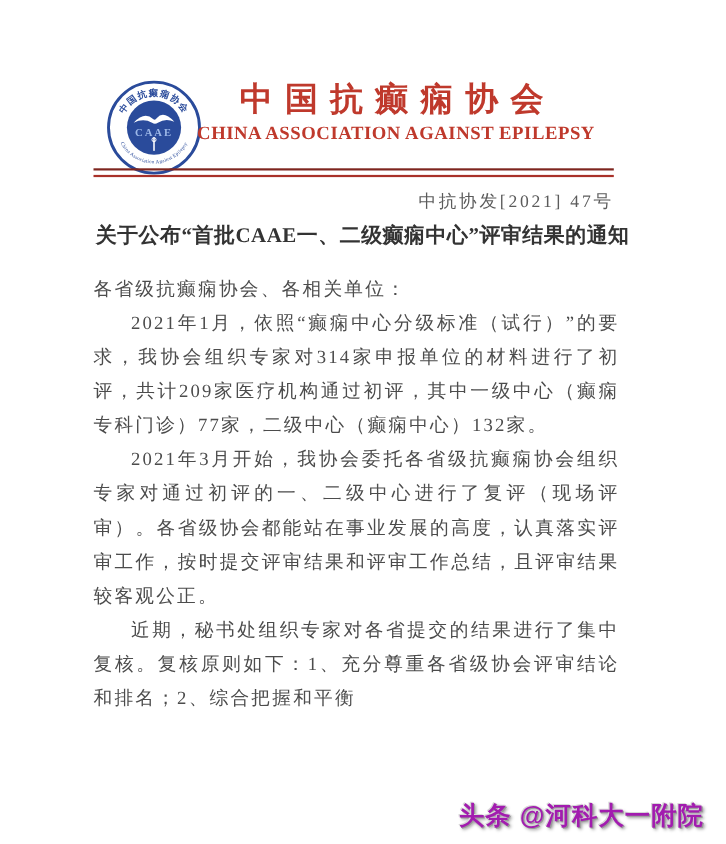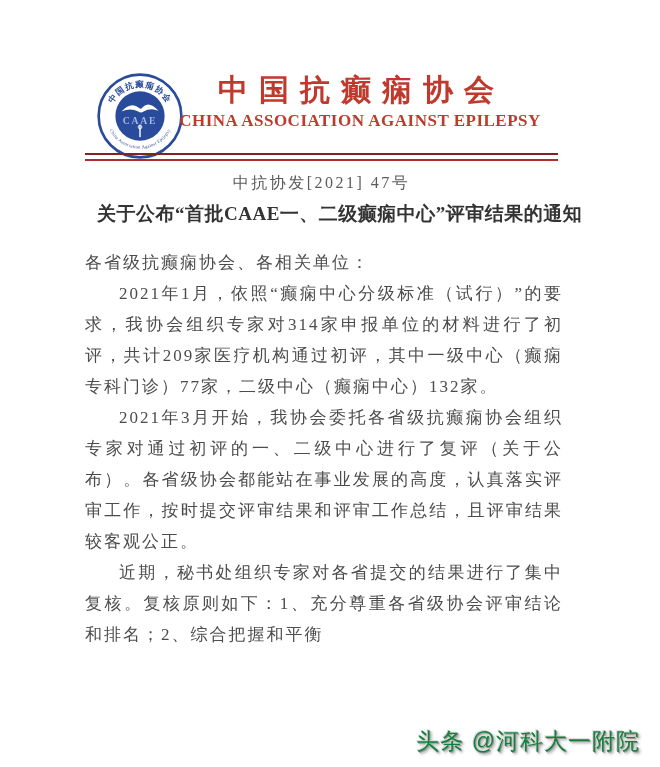--- a/index.html
+++ b/index.html
@@ -55,29 +55,29 @@
     border-top: 2px solid #7e251f;
     border-bottom: 2px solid #a93129;
   }
 
   
   .doc-number {
     position: absolute;
     top: 173px;
     left: 85px;
     width: 473px;
-    text-align: center;
+    text-align: right;
     font-size: 16px;
     letter-spacing: 2.5px;
     color: #5b5b5b;
   }
   .notice-title {
     position: absolute;
     top: 201px;
-    left: 97px;
+    left: 87px;
     width: 475px;
     text-align: right;
     font-size: 19px;
     font-weight: bold;
     letter-spacing: 0.5px;
     color: #333333;
     white-space: nowrap;
   }
 
   
@@ -96,23 +96,23 @@
   .body-text p.para { text-indent: 2em; }
   .body-text p { margin: 0; font-family: Liberation Serif, serif; }
 
   
   .watermark {
     position: absolute;
     top: 726px;
     right: 20px;
     font-family: "Liberation Sans", "DejaVu Sans", sans-serif;
     font-size: 23px;
-    font-weight: normal;
+    font-weight: bold;
     letter-spacing: 1px;
-    color: #15803d;
+    color: #a21caf;
     text-shadow:
       -1px -1px 0 #d8d8d8,
        1px 1px 0 #9a9a9a,
        2px 2px 3px #8a8a8a;
     white-space: nowrap;
   }
 </style>
 </head>
 <body>
 
@@ -146,19 +146,19 @@
 
   <div class="double-rule"></div>
 
   <div class="doc-number">中抗协发[2021] 47号</div>
 
   <div class="notice-title">关于公布“首批CAAE一、二级癫痫中心”评审结果的通知</div>
 
   <div class="body-text">
     <p class="salutation">各省级抗癫痫协会、各相关单位：</p>
     <p class="para">2021年1月，依照“癫痫中心分级标准（试行）”的要求，我协会组织专家对314家申报单位的材料进行了初评，共计209家医疗机构通过初评，其中一级中心（癫痫专科门诊）77家，二级中心（癫痫中心）132家。</p>
-    <p class="para">2021年3月开始，我协会委托各省级抗癫痫协会组织专家对通过初评的一、二级中心进行了复评（关于公布）。各省级协会都能站在事业发展的高度，认真落实评审工作，按时提交评审结果和评审工作总结，且评审结果较客观公正。</p>
+    <p class="para">2021年3月开始，我协会委托各省级抗癫痫协会组织专家对通过初评的一、二级中心进行了复评（现场评审）。各省级协会都能站在事业发展的高度，认真落实评审工作，按时提交评审结果和评审工作总结，且评审结果较客观公正。</p>
     <p class="para">近期，秘书处组织专家对各省提交的结果进行了集中复核。复核原则如下：1、充分尊重各省级协会评审结论和排名；2、综合把握和平衡</p>
   </div>
 
   <div class="watermark">头条 @河科大一附院</div>
 
 </div>
 
 </body></html>

